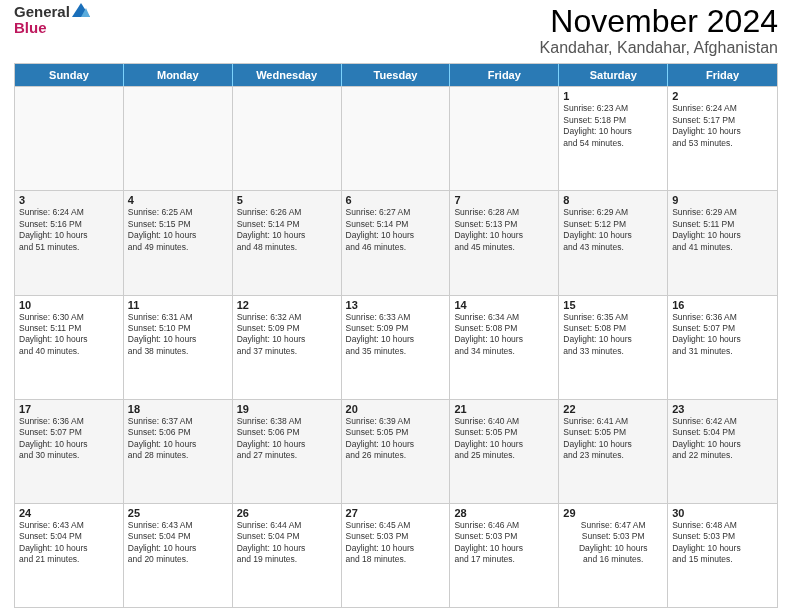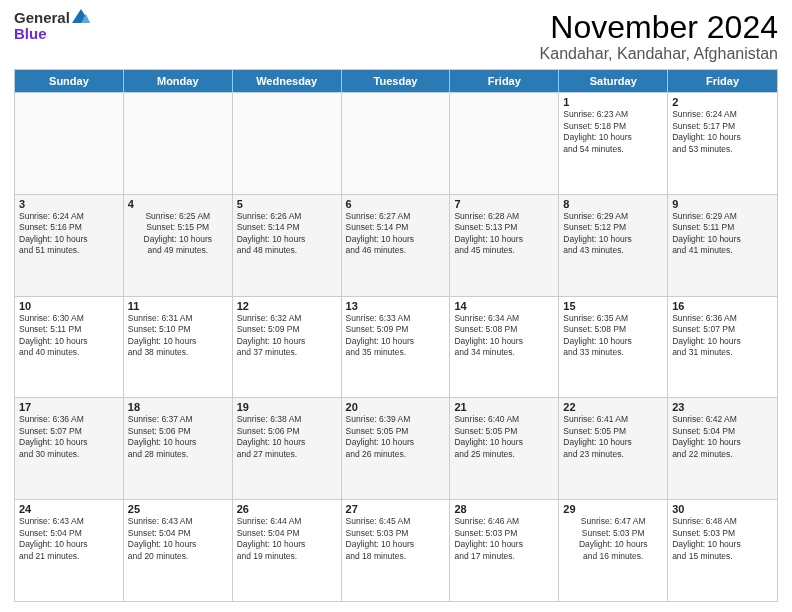--- a/index.html
+++ b/index.html
@@ -6,21 +6,21 @@
     body {
       font-family: Arial, sans-serif;
       background: #fff;
       width: 792px;
       height: 612px;
       overflow: hidden;
     }
     .page {
       width: 792px;
       height: 612px;
-      padding: 10px 14px;
+      padding: 4px 14px;
       display: flex;
       flex-direction: column;
     }
     .header {
       display: flex;
       align-items: flex-start;
       justify-content: space-between;
       margin-bottom: 6px;
     }
     .logo {
@@ -34,21 +34,21 @@
       line-height: 1;
     }
     .logo-general {
       font-size: 15px;
       font-weight: bold;
       color: #333;
     }
     .logo-blue {
       font-size: 15px;
       font-weight: bold;
-      color: #6d28d9;
+      color: #be185d;
     }
     .logo-icon {
       display: inline-block;
       width: 18px;
       height: 14px;
       margin-left: 2px;
       position: relative;
       top: -2px;
     }
     .title-block {
@@ -176,21 +176,21 @@
         <div class="cal-row">
           <div class="cal-cell alt">
             <div class="day-num">3</div>
             <div class="day-info" style="white-space: pre-line;">Sunrise: 6:24 AM
 Sunset: 5:16 PM
 Daylight: 10 hours
 and 51 minutes.</div>
           </div>
           <div class="cal-cell alt">
             <div class="day-num">4</div>
-            <div class="day-info" style="white-space: pre-line; text-align: center;">Sunrise: 6:25 AM
+            <div class="day-info" style="white-space: pre-line;">Sunrise: 6:25 AM
 Sunset: 5:15 PM
 Daylight: 10 hours
 and 49 minutes.</div>
           </div>
           <div class="cal-cell alt">
             <div class="day-num">5</div>
             <div class="day-info" style="white-space: pre-line;">Sunrise: 6:26 AM
 Sunset: 5:14 PM
 Daylight: 10 hours
 and 48 minutes.</div>

